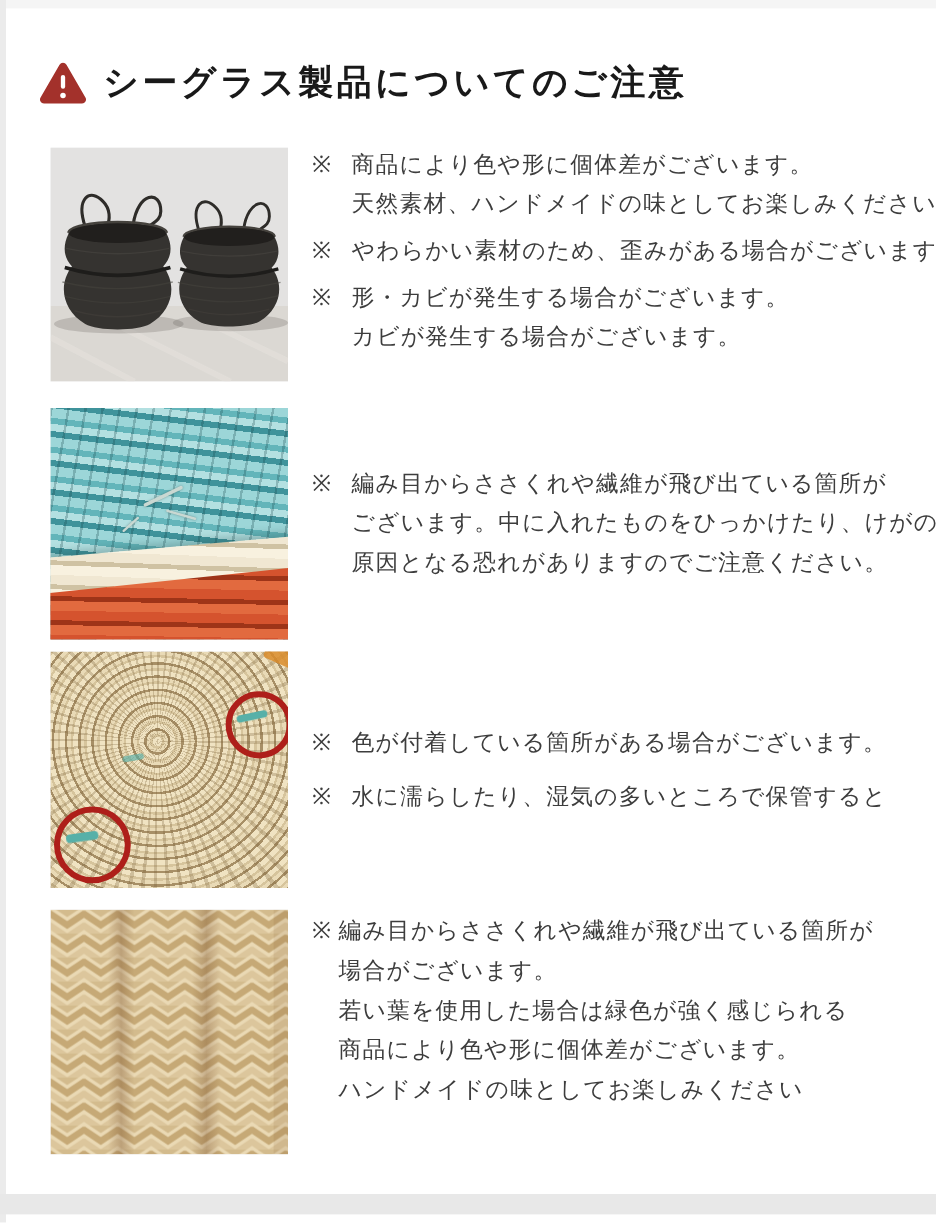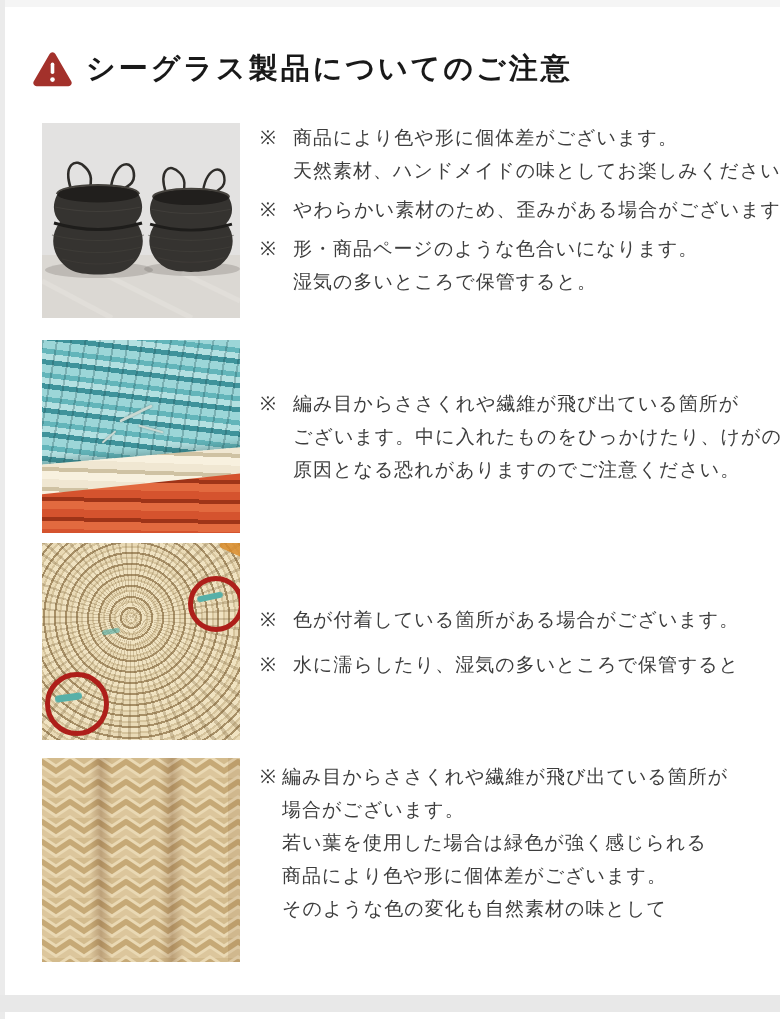--- a/index.html
+++ b/index.html
@@ -121,22 +121,22 @@
       </div>
       <div class="note">
         <span class="marker">※</span>
         <div>
           <div class="note-line">やわらかい素材のため、歪みがある場合がございます。</div>
         </div>
       </div>
       <div class="note">
         <span class="marker">※</span>
         <div>
-          <div class="note-line">形・商品ページのような色合いになります。</div>
-          <div class="note-line">湿気の多いところで保管すると。</div>
+          <div class="note-line">形・カビが発生する場合がございます。</div>
+          <div class="note-line">カビが発生する場合がございます。</div>
         </div>
       </div>
     </div>
   </div>
 
   <div class="section sec2">
     <div class="photo ph2">
       <div class="teal-base"></div>
       <div class="fiber fiber-1"></div>
       <div class="fiber fiber-2"></div>
@@ -205,20 +205,20 @@
       </svg>
     </div>
     <div class="text-col">
       <div class="note">
         <span class="marker">※</span>
         <div>
           <div class="note-line">編み目からささくれや繊維が飛び出ている箇所が</div>
           <div class="note-line">場合がございます。</div>
           <div class="note-line">若い葉を使用した場合は緑色が強く感じられる</div>
           <div class="note-line">商品により色や形に個体差がございます。</div>
-          <div class="note-line">そのような色の変化も自然素材の味として</div>
+          <div class="note-line">ハンドメイドの味としてお楽しみください</div>
         </div>
       </div>
     </div>
   </div>
 
   <div class="bottom-bar"></div>
 </div>
 
 </body></html>

